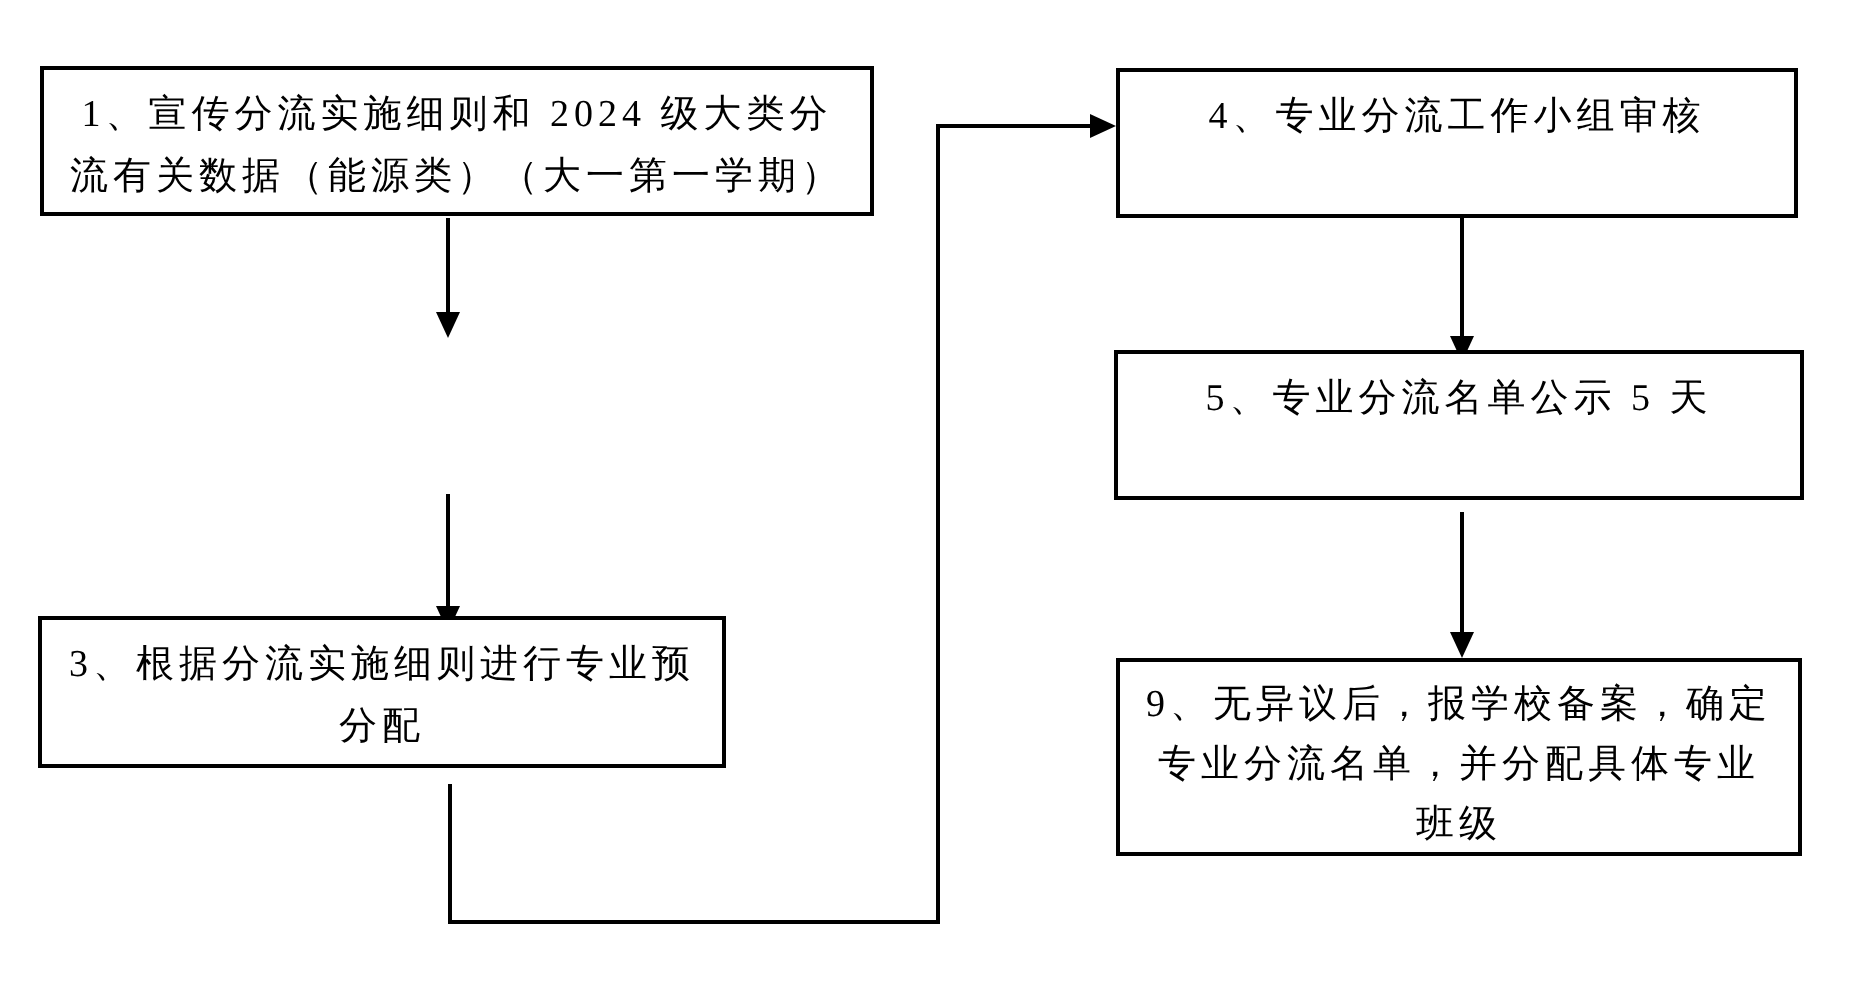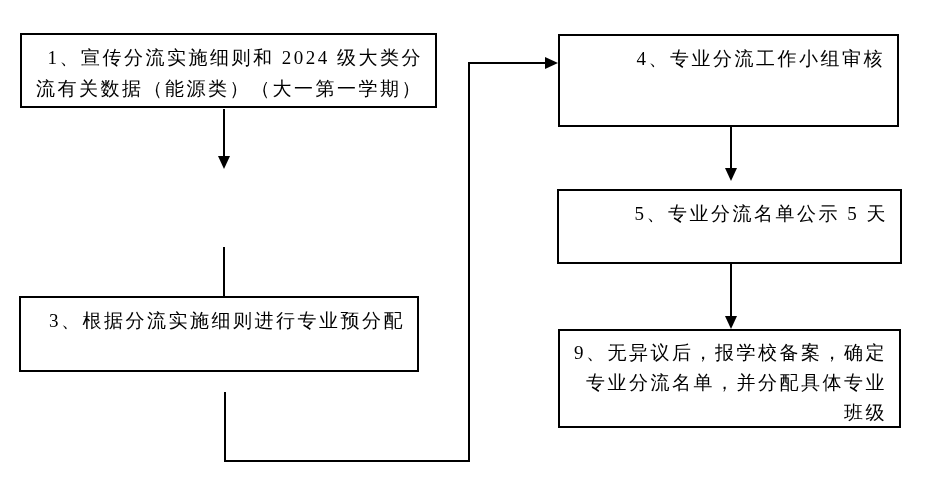--- a/index.html
+++ b/index.html
@@ -35,27 +35,27 @@
     position: absolute;
     box-sizing: border-box;
     border: 2px solid #000000;
     background: #ffffff;
     color: #000000;
     font-family: "Liberation Serif", "DejaVu Serif", serif;
     font-size: 19px;
     line-height: 31px;
     letter-spacing: 2.5px;
     padding: 7px 12px 6px 12px;
-    text-align: right;
+    text-align: center;
   }
   .box1 { left: 20px;  top: 33px;  width: 417px; height: 75px; }
   .box2 { left: 20px;  top: 169px; width: 420px; height: 78px; }
-  .box3 { left: 19px;  top: 296px; width: 400px; height: 76px; }
-  .box4 { left: 558px; top: 34px;  width: 341px; height: 93px; }
-  .box5 { left: 557px; top: 189px; width: 345px; height: 75px; }
+  .box3 { left: 19px;  top: 308px; width: 344px; height: 76px; }
+  .box4 { left: 558px; top: 34px;  width: 341px; height: 75px; }
+  .box5 { left: 557px; top: 175px; width: 345px; height: 75px; }
   .box6 { left: 558px; top: 329px; width: 343px; height: 99px; line-height: 30px; }
 </style>
 </head>
 <body>
 
 <div class="canvas">
 
   <svg class="connector-layer" viewBox="0 0 925 496" xmlns="http://www.w3.org/2000/svg">
 
     <g>

